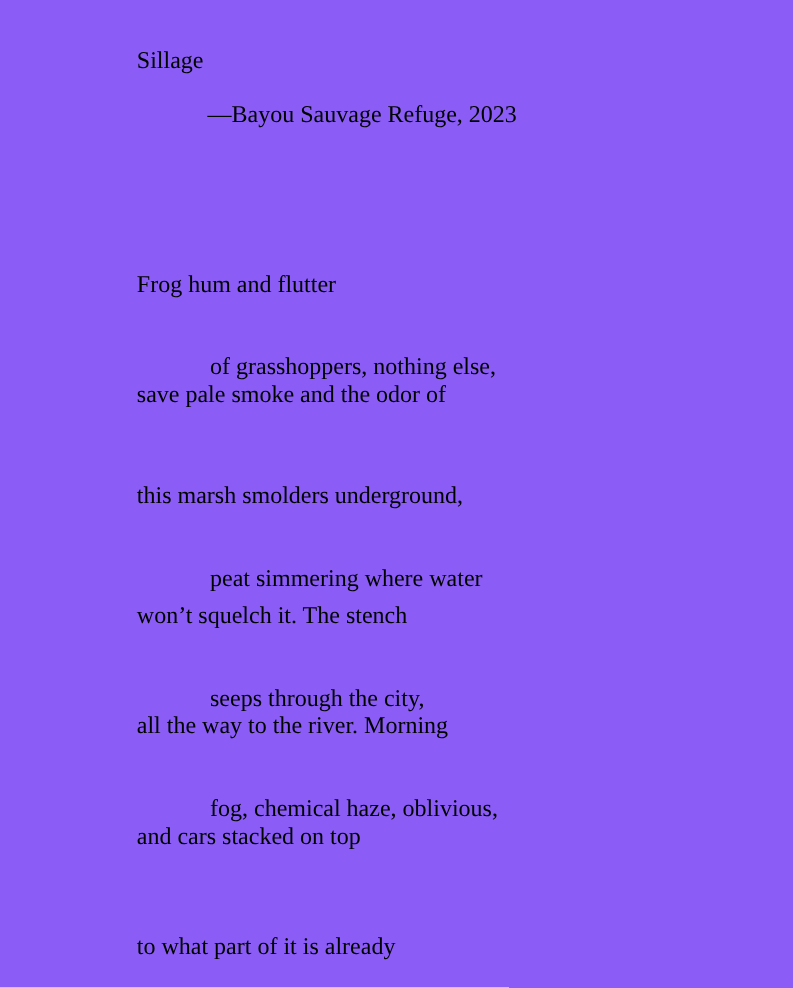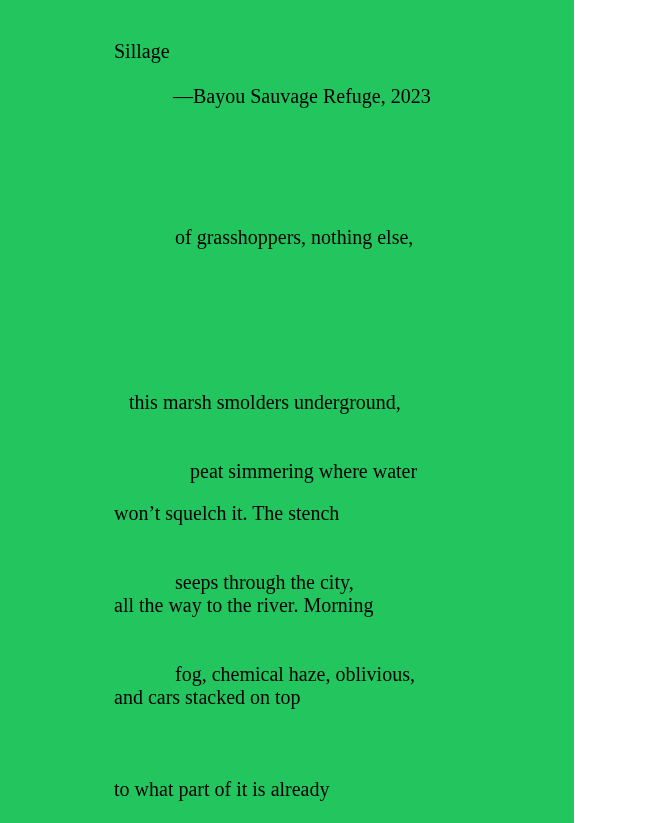--- a/index.html
+++ b/index.html
@@ -2,23 +2,23 @@
 <html><head>
 <meta charset="utf-8">
 <style>
   html, body {
     margin: 0;
     padding: 0;
     background: #ffffff;
   }
   .page {
     position: relative;
-    width: 574px;
+    width: 661px;
     height: 823px;
-    background: #22c55e;
+    background: #8b5cf6;
     color: #000000;
     font-family: "Liberation Serif", "DejaVu Serif", serif;
     font-size: 20px;
     line-height: 23px;
     overflow: hidden;
   }
   .poem-title {
     position: absolute;
     left: 114px;
     top: 40px;
@@ -33,40 +33,42 @@
   .stanza {
     position: absolute;
     left: 114px;
     white-space: pre;
   }
   .stanza .line-2 {
     padding-left: 61px;
   }
   .stanza-1 { top: 180px; }
   .stanza-2 { top: 272px; }
-  .stanza-3 { top: 345px; margin-left: 15px; }
+  .stanza-3 { top: 356px; }
   .stanza-4 { top: 456px; }
   .stanza-5 { top: 548px; }
   .stanza-6 { top: 640px; }
   .stanza-7 { top: 732px; }
 </style>
 </head>
 <body>
 
 <div class="page">
 
   <div class="poem-title">Sillage</div>
 
   <div class="poem-epigraph">—Bayou Sauvage Refuge, 2023</div>
 
   <div class="stanza stanza-1">
+    <div class="line-1">Frog hum and flutter</div>
     <div class="line-2">of grasshoppers, nothing else,</div>
   </div>
 
   <div class="stanza stanza-2">
+    <div class="line-1">save pale smoke and the odor of</div>
   </div>
 
   <div class="stanza stanza-3">
     <div class="line-1">this marsh smolders underground,</div>
     <div class="line-2">peat simmering where water</div>
   </div>
 
   <div class="stanza stanza-4">
     <div class="line-1">won’t squelch it. The stench</div>
     <div class="line-2">seeps through the city,</div>

